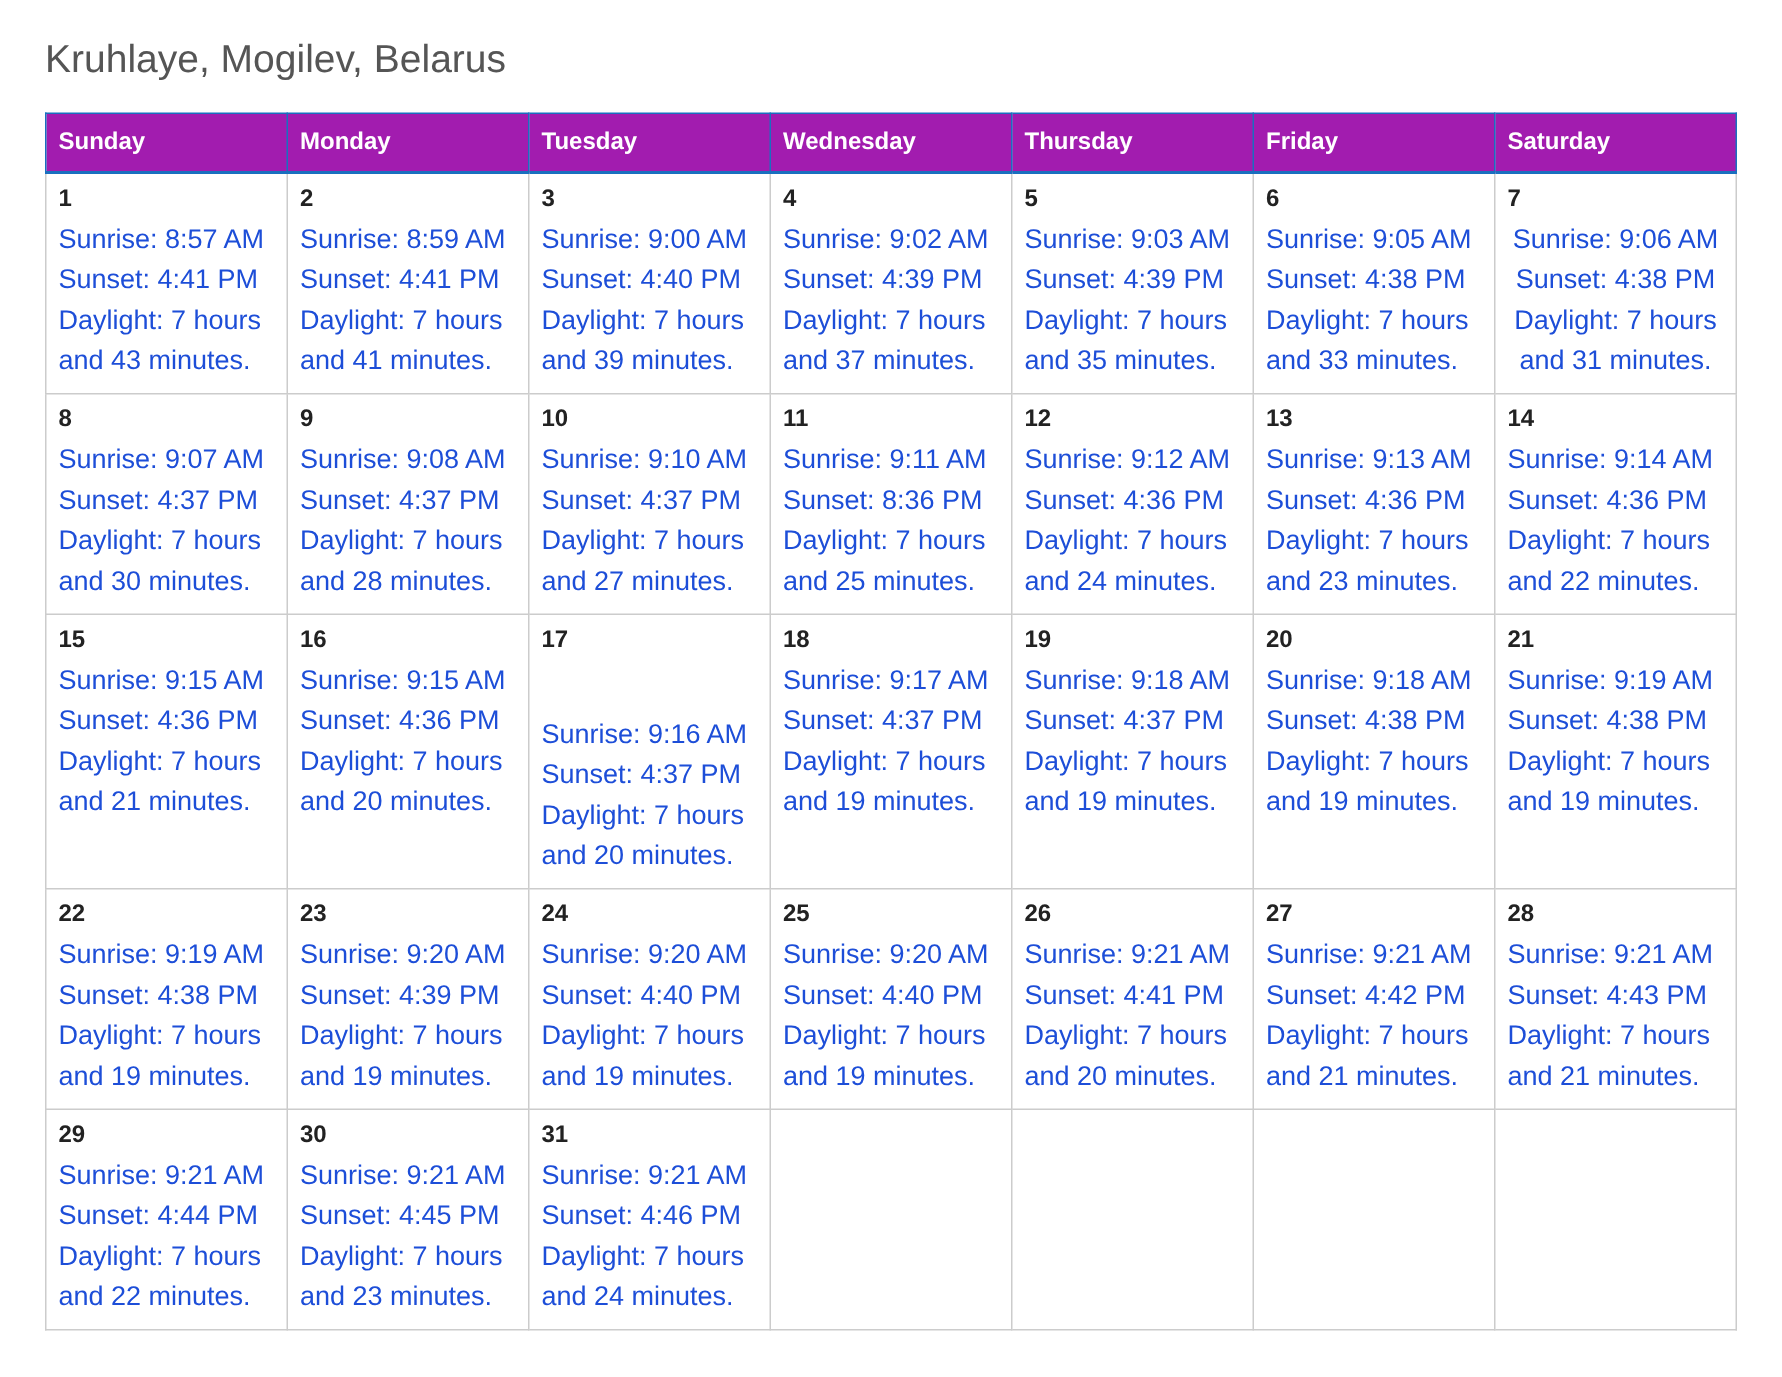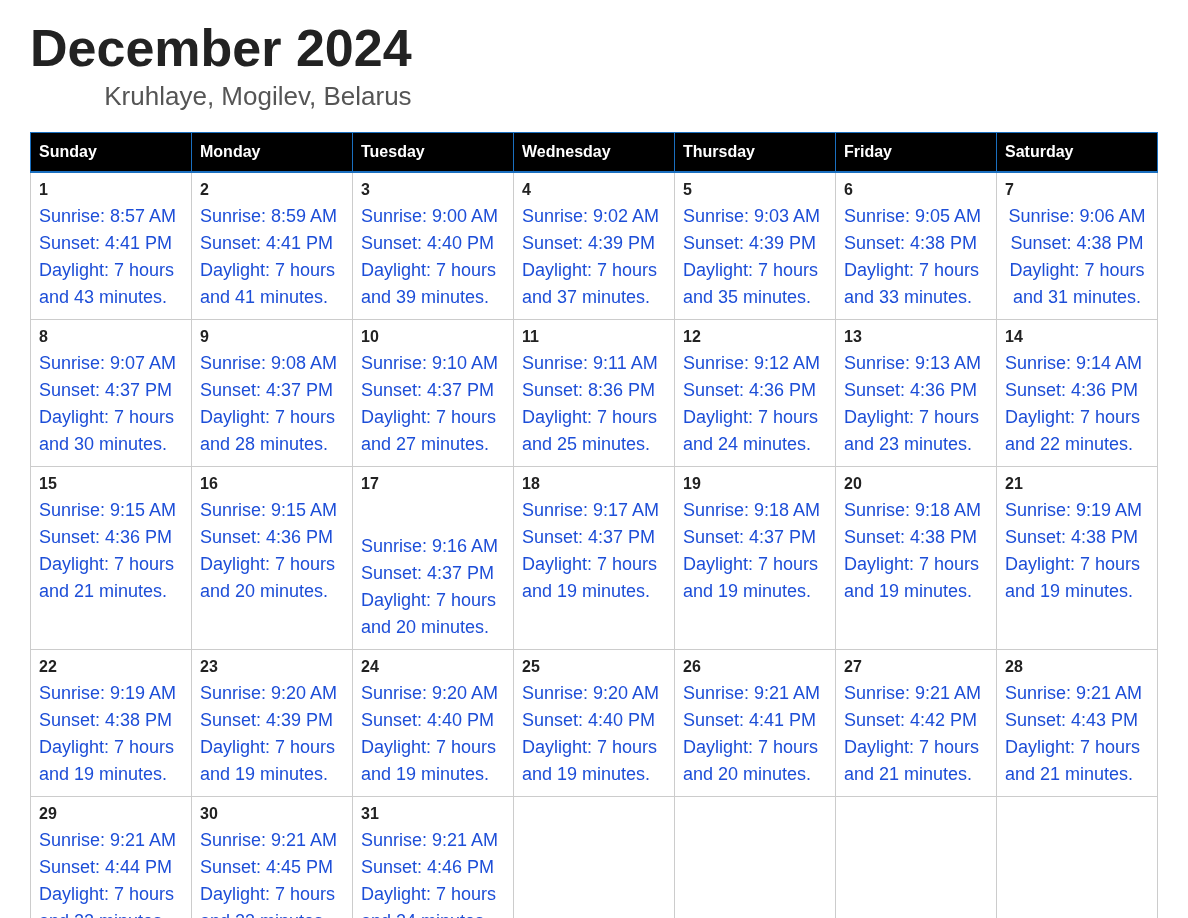--- a/index.html
+++ b/index.html
@@ -29,21 +29,21 @@
       font-size: 26px;
       color: #555;
       margin-top: 4px;
     }
     table {
       width: 100%;
       border-collapse: collapse;
       table-layout: fixed;
     }
     thead tr th {
-      background-color: #000000;
+      background-color: #a21caf;
       color: #fff;
       font-size: 16px;
       font-weight: bold;
       padding: 10px 8px;
       text-align: left;
       border: 1px solid #1a6fbf;
     }
     tbody tr td {
       vertical-align: top;
       padding: 8px;
@@ -73,21 +73,20 @@
     }
     .logo-wrap {
       line-height: 1;
     }
   </style>
 </head>
 <body>
 
 <div class="header">
   <div class="title-section">
-    <div class="calendar-title">December 2024</div>
     <div class="calendar-subtitle">Kruhlaye, Mogilev, Belarus</div>
   </div>
 </div>
 
 <table>
   <thead>
     <tr>
     <th>Sunday</th>
         <th>Monday</th>
         <th>Tuesday</th>

